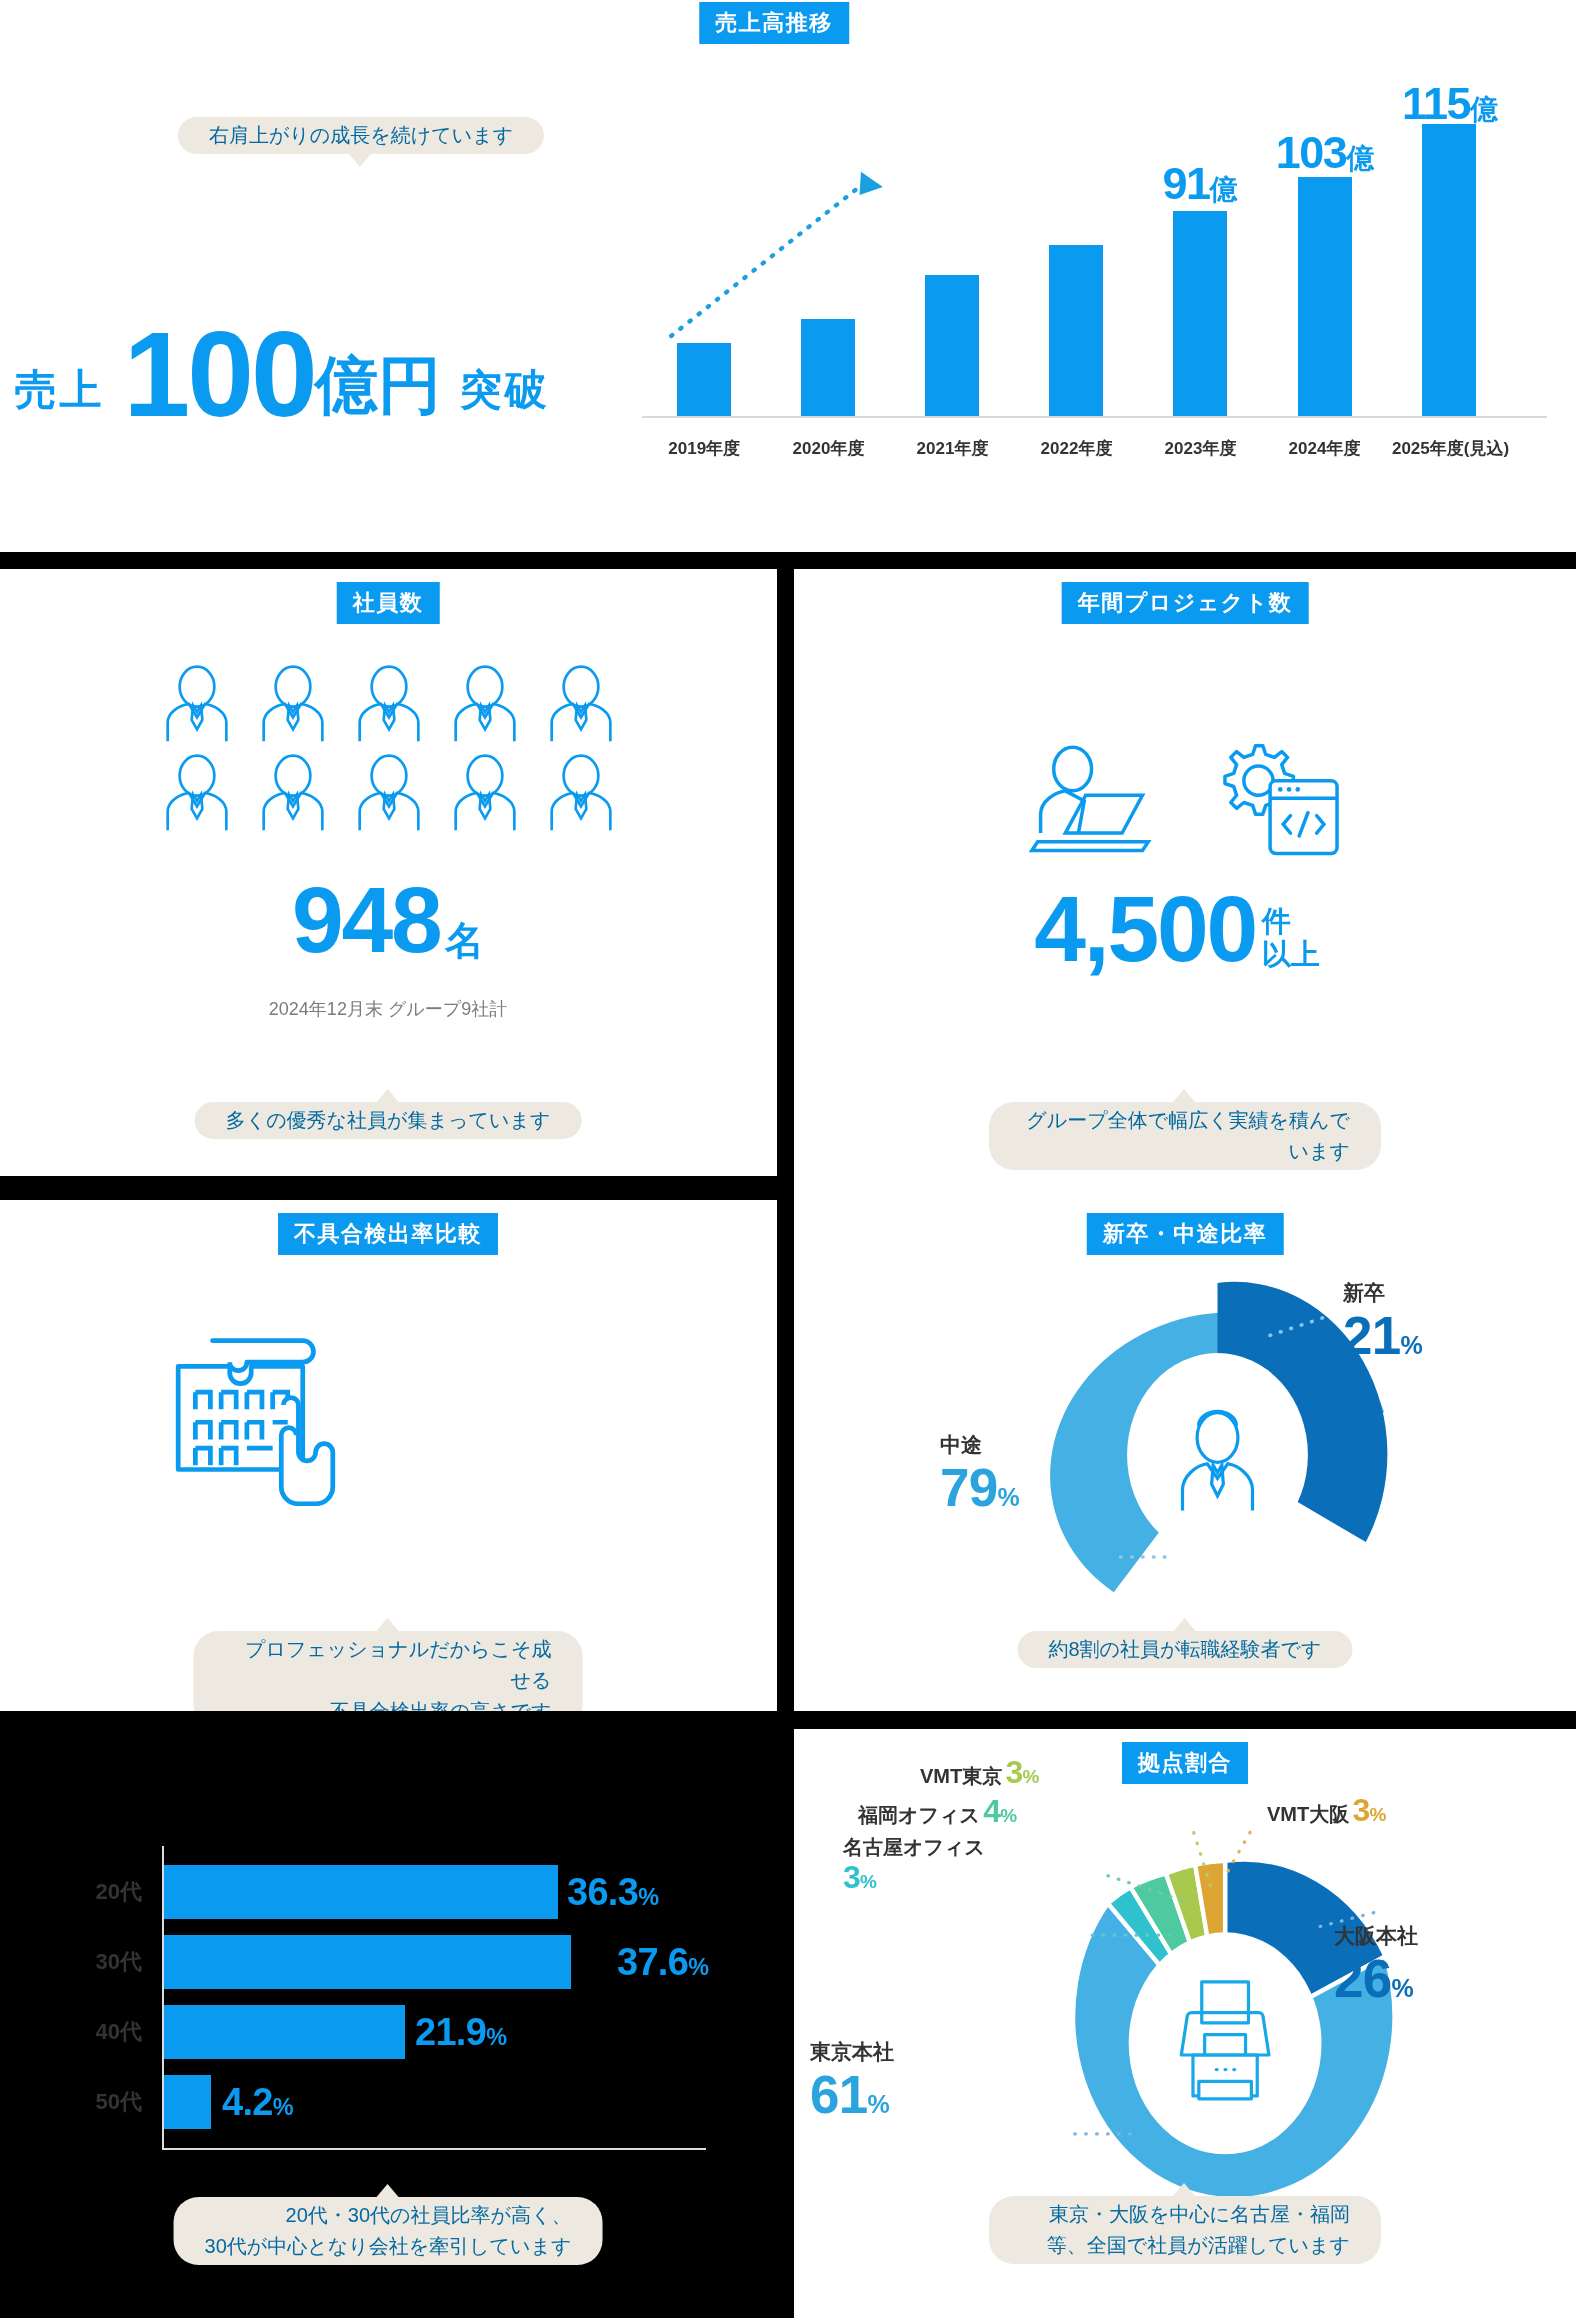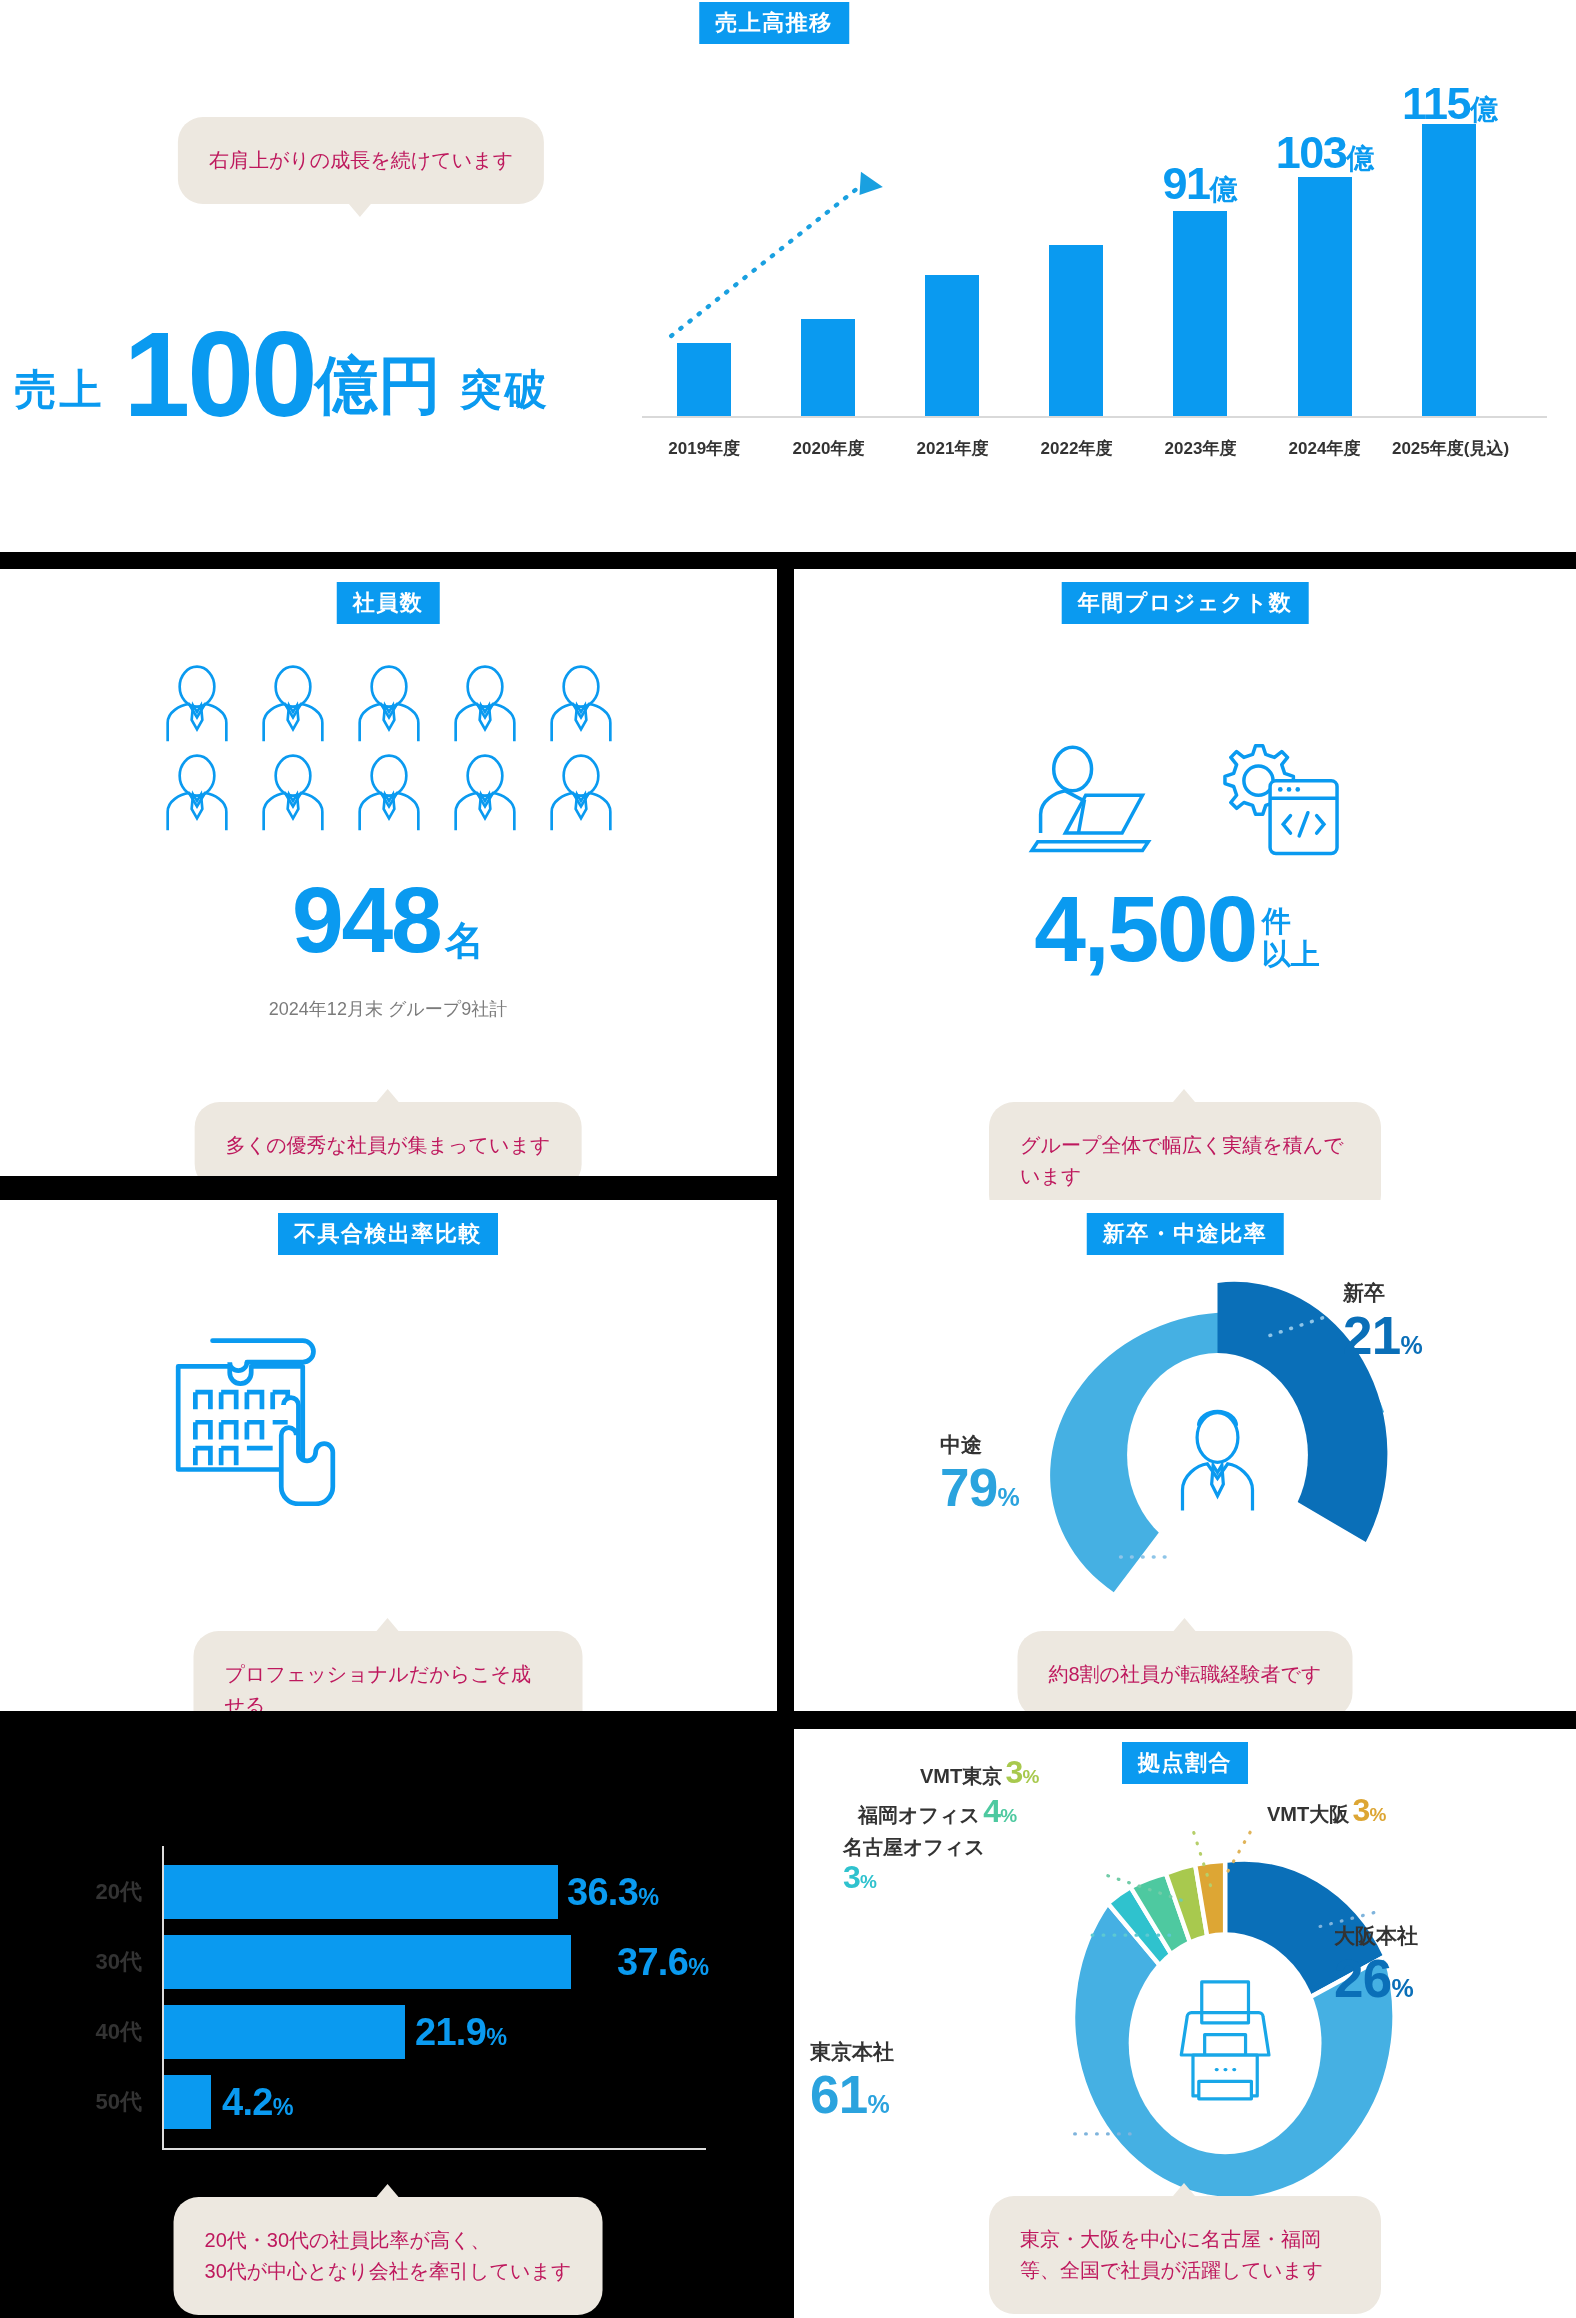--- a/index.html
+++ b/index.html
@@ -35,26 +35,26 @@
     font-size: 22px;
     line-height: 1.25;
     transform: translateX(-50%);
   }
 
   
   .bubble {
     position: absolute;
     transform: translateX(-50%);
     background: #EDE8E0;
-    color: #be185d;
+    color: #0369a1;
     border-radius: 25px;
-    padding: 28px 31px;
+    padding: 3px 31px;
     font-size: 20px;
     line-height: 1.55;
-    text-align: left;
+    text-align: right;
     white-space: pre-line;
   }
   .bubble.down::after {
     content: "";
     position: absolute;
     left: 50%; margin-left: -11.7px;
     bottom: -13px;
     border-left: 11.7px solid transparent;
     border-right: 11.7px solid transparent;
     border-top: 13px solid #EDE8E0;

